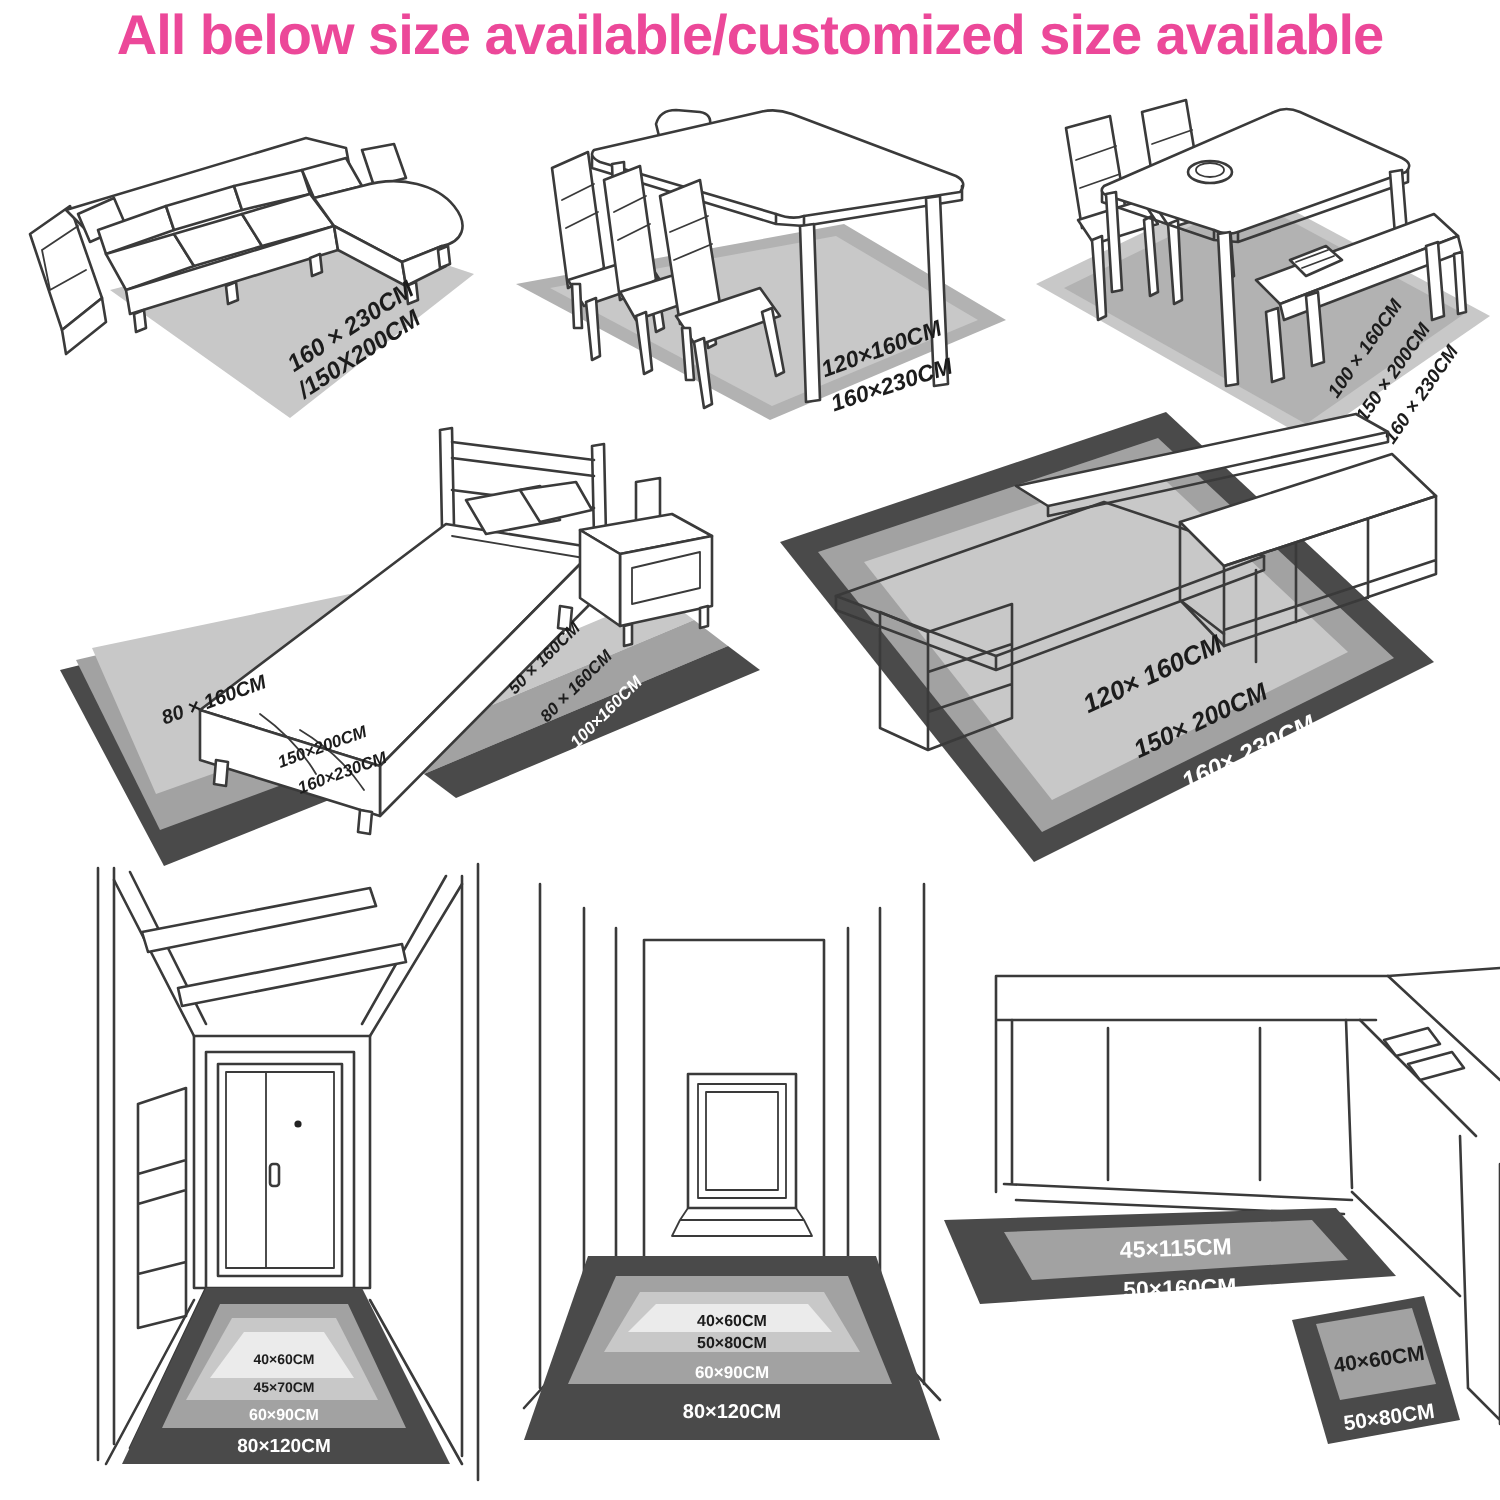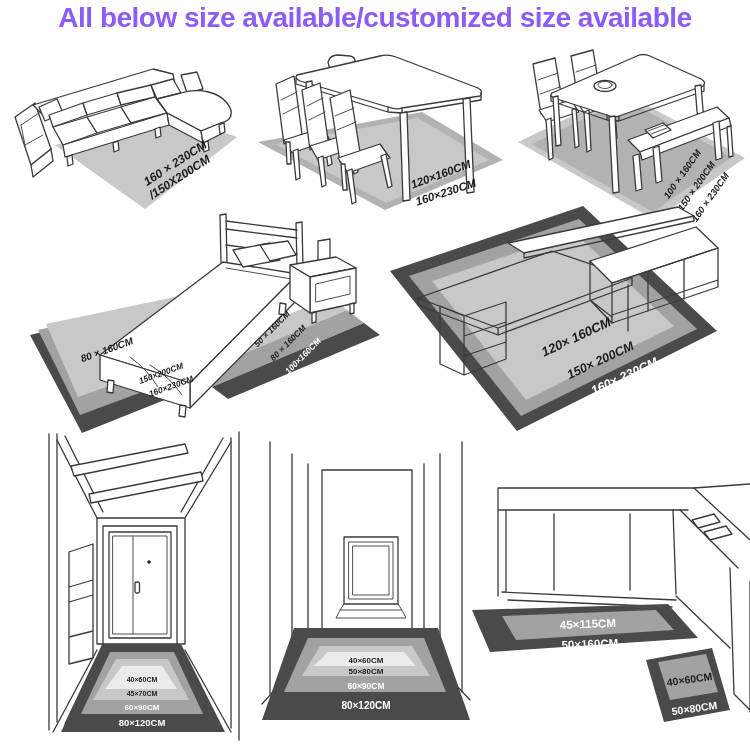--- a/index.html
+++ b/index.html
@@ -1,19 +1,19 @@
 <!DOCTYPE html>
 <html><head>
 <meta charset="utf-8">
 <style>
   html,body{margin:0;padding:0;background:#fff;}
   #canvas{position:relative;width:750px;height:750px;background:#fff;overflow:hidden;
           font-family:"Liberation Sans",sans-serif;}
   #title{position:absolute;top:2px;left:0;width:750px;text-align:center;
-         font-size:28px;font-weight:bold;color:#8b5cf6;letter-spacing:-0.5px;white-space:nowrap;}
+         font-size:28px;font-weight:bold;color:#ec4899;letter-spacing:-0.5px;white-space:nowrap;}
   .scene{position:absolute;}
   svg{display:block;overflow:visible;}
   svg text{font-family:"Liberation Sans",sans-serif;font-weight:bold;text-anchor:middle;}
   .it{font-style:italic;}
   .td{fill:#1c1c1c;}
   .tl{fill:#ffffff;}
   .ln{stroke:#3a3a3a;stroke-width:1.3;fill:none;stroke-linejoin:round;stroke-linecap:round;}
   .wf{stroke:#3a3a3a;stroke-width:1.3;fill:#ffffff;stroke-linejoin:round;stroke-linecap:round;}
   .thin{stroke-width:0.9;}
 </style>

